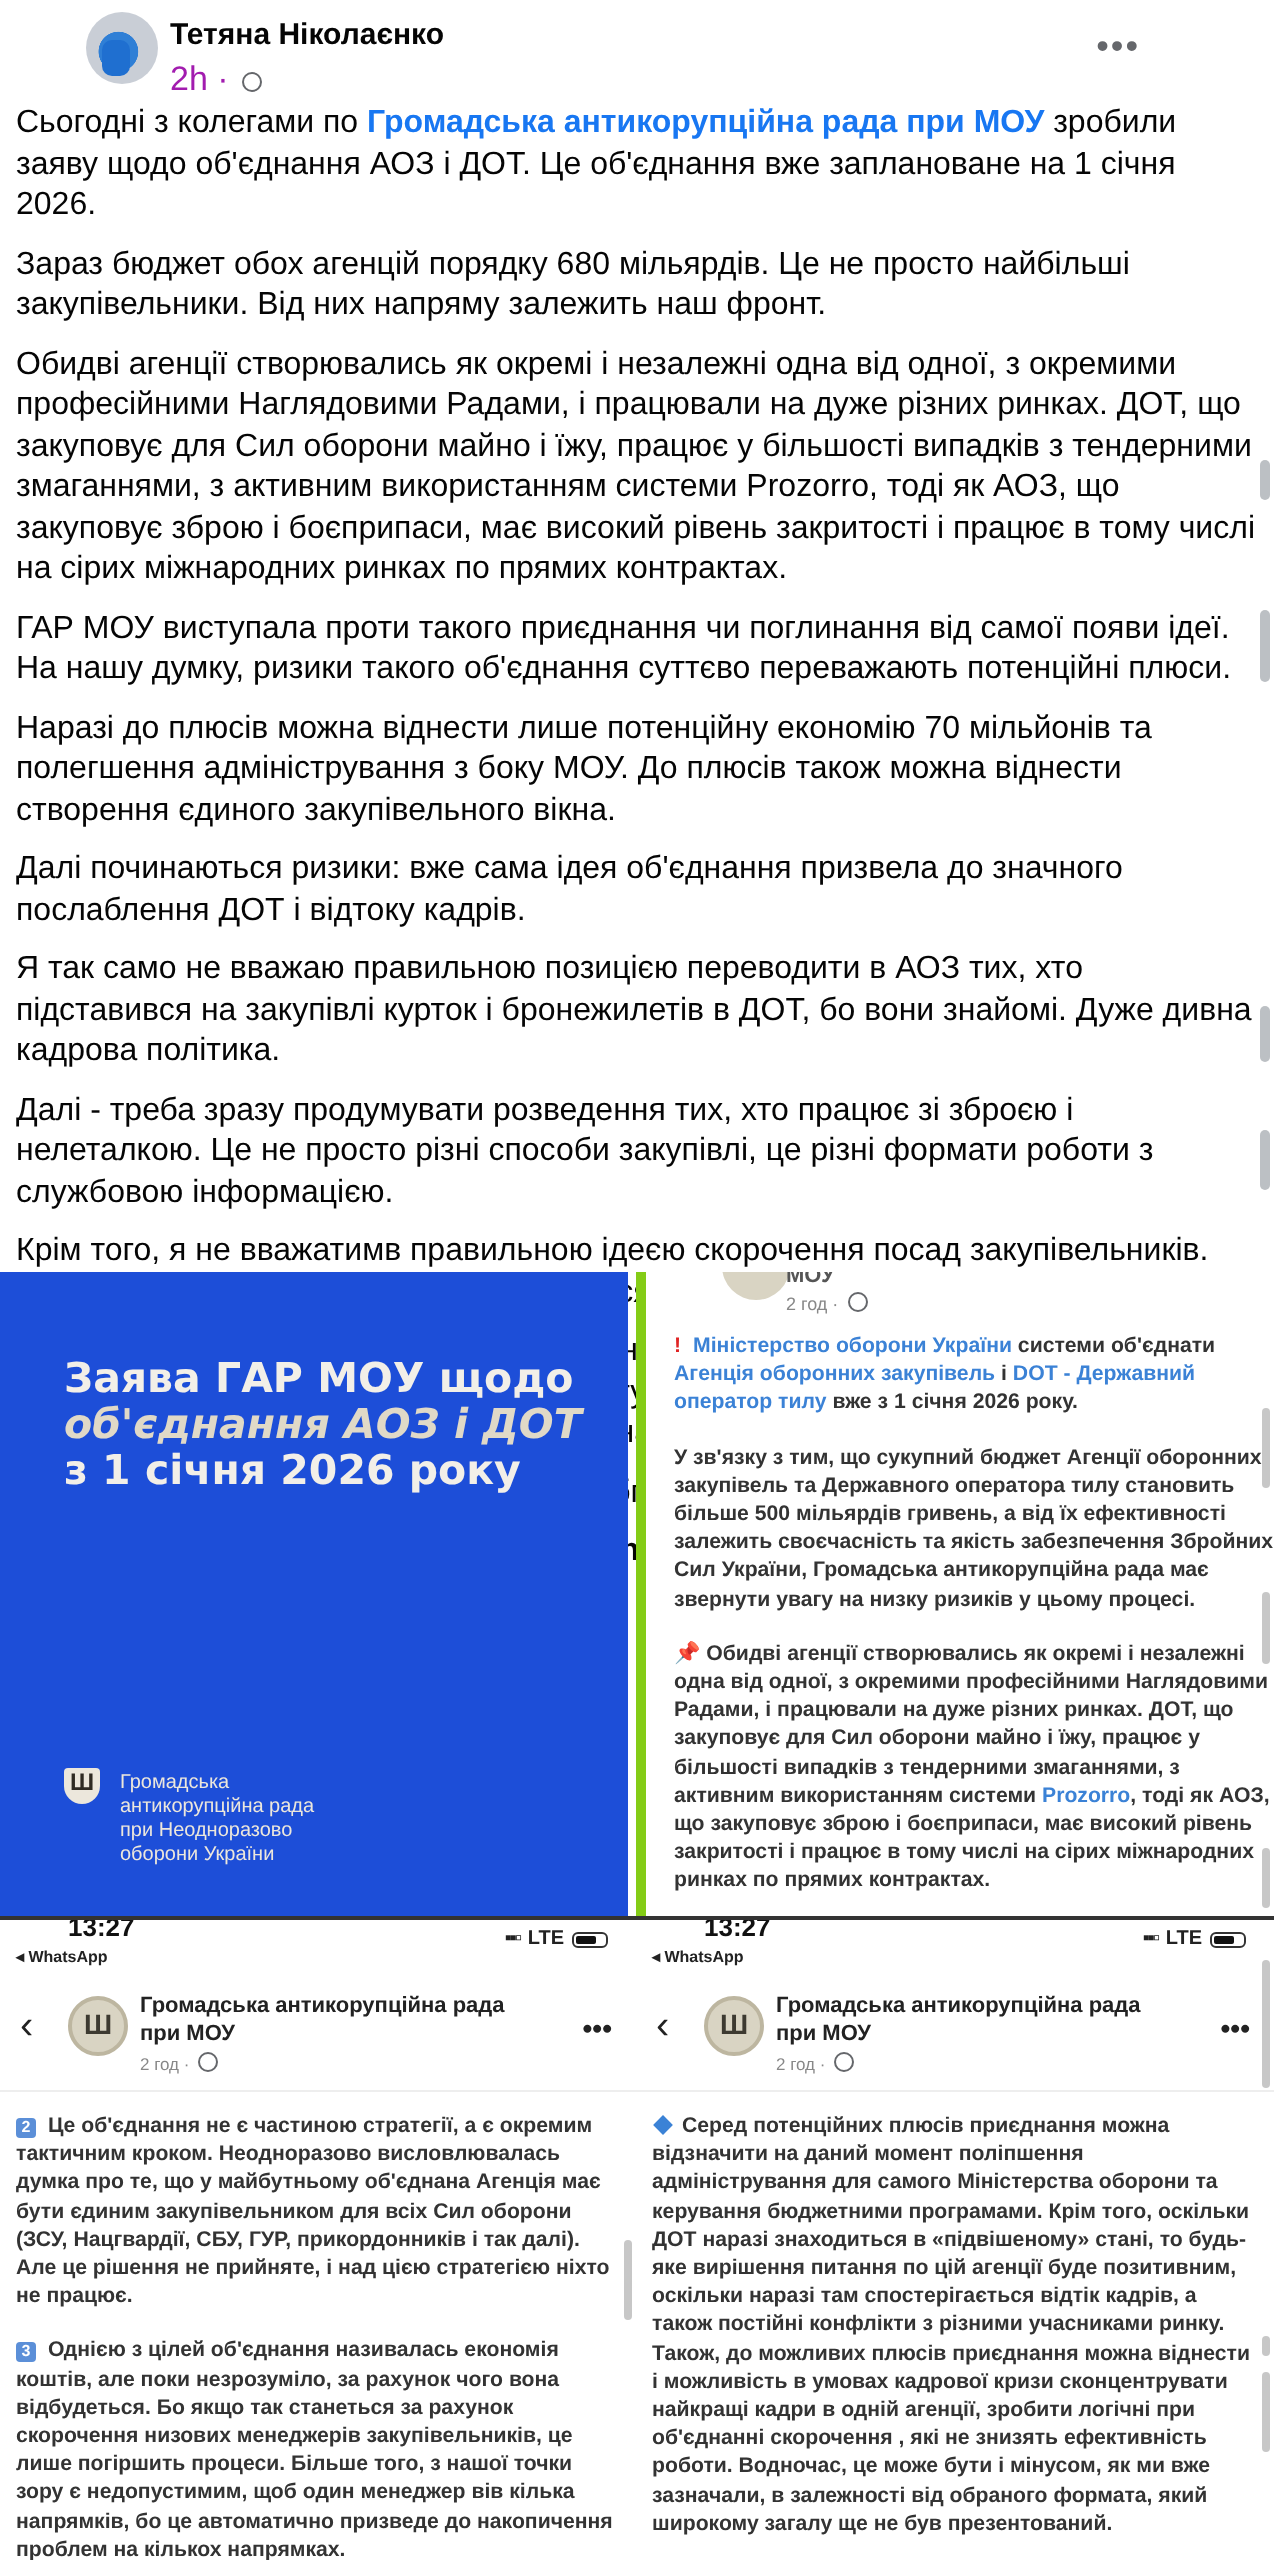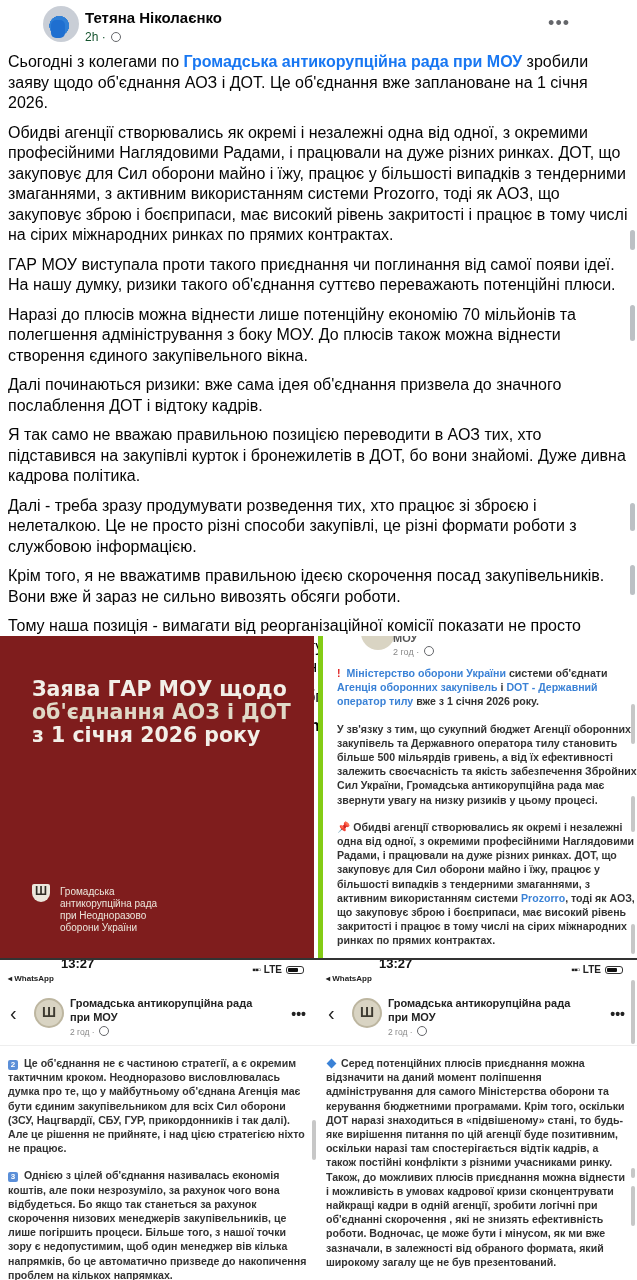--- a/index.html
+++ b/index.html
@@ -1,49 +1,49 @@
 <!DOCTYPE html>
 <html><head>
 <meta charset="utf-8">
 <style>
   * { box-sizing: border-box; margin: 0; padding: 0; }
   body { width: 637px; height: 1280px; background: #fff; font-family: "Liberation Sans", sans-serif; color: #050505; overflow: hidden; position: relative; }
   .header { position: absolute; left: 0; top: 0; width: 554px; height: 52px; margin-left: 32px; }
   .avatar { position: absolute; left: 11px; top: 6px; width: 36px; height: 36px; border-radius: 50%; background: radial-gradient(circle at 45% 55%, #2f7fd6 0 35%, #c9ced6 36% 100%); overflow: hidden; }
   .avatar::after { content: ""; position: absolute; left: 8px; top: 14px; width: 14px; height: 18px; background: #1f6fd0; border-radius: 5px; }
   .author { position: absolute; left: 53px; top: 9px; font-size: 15px; font-weight: bold; color: #050505; }
-  .meta { position: absolute; left: 53px; top: 30px; font-size: 12px; color: #14532d; }
+  .meta { position: absolute; left: 53px; top: 30px; font-size: 17px; color: #a21caf; }
   .globe { display: inline-block; width: 10px; height: 10px; border: 1.5px solid #65676b; border-radius: 50%; vertical-align: -1px; margin-left: 2px; }
   .more { position: absolute; right: 16px; top: 18px; font-size: 18px; color: #65676b; letter-spacing: 1px; line-height: 10px; }
   .body { position: absolute; left: 8px; top: 52px; width: 620px; font-size: 16px; line-height: 20.5px; color: #050505; }
   .body p { margin-bottom: 9px; }
   .link { color: #1877f2; font-weight: bold; }
   .bold { font-weight: bold; }
   .scroll { position: absolute; right: 2px; width: 5px; background: #bcc0c4; border-radius: 3px; }
   .grid { position: absolute; left: 0; top: 636px; width: 637px; height: 644px; }
   .tile { position: absolute; overflow: hidden; }
-  .t1 { left: 0; top: 0; width: 314px; height: 322px; background: #7f1d1d; }
+  .t1 { left: 0; top: 0; width: 314px; height: 322px; background: #1d4ed8; }
   .t1 .title { position: absolute; left: 32px; top: 42px; font-size: 20.5px; font-weight: bold; line-height: 23px; color: #f2efe8; font-family: "DejaVu Sans", sans-serif; }
   .t1 .title span { display: block; }
-  .t1 .title .l2 { color: #e0d9c7; }
+  .t1 .title .l2 { color: #e0d9c7; font-style: italic; }
   .t1 .logo { position: absolute; left: 32px; top: 248px; width: 18px; height: 18px; background: #ece7dc; border-radius: 2px 2px 9px 9px; }
   .t1 .logo::after { content: "Ш"; position: absolute; left: 3px; top: 0; font-size: 12px; font-weight: bold; color: #2f2b24; }
   .t1 .org { position: absolute; left: 60px; top: 250px; font-size: 10px; line-height: 12px; color: #ece7dc; }
   .t2 { left: 318px; top: 0; width: 319px; height: 322px; background: #fff; border-left: 5px solid #84cc16; }
   .t3 { left: 0; top: 322px; width: 318px; height: 322px; background: #fff; border-top: 2px solid #333; }
   .t4 { left: 318px; top: 322px; width: 319px; height: 322px; background: #fff; border-top: 2px solid #333; }
   .mtext { font-size: 10.6px; line-height: 14.2px; color: #333; font-weight: bold; }
   .mtext p { margin-bottom: 13px; }
   .mlink { color: #3b82d6; }
   .t2 .mhead { position: absolute; left: 70px; top: -4px; font-size: 11px; font-weight: bold; color: #555; }
   .t2 .mmeta { position: absolute; left: 70px; top: 10px; font-size: 9px; color: #888; }
   .t2 .mavatar { position: absolute; left: 38px; top: -20px; width: 34px; height: 34px; border-radius: 50%; background: #d9d4c3; }
   .t2 .mtext { position: absolute; left: 14px; top: 30px; width: 300px; }
   .status { position: absolute; top: 0; left: 0; width: 100%; height: 34px; }
-  .time { position: absolute; left: 34px; top: -4px; font-size: 13px; font-weight: bold; color: #111; margin-left: 27px; }
+  .time { position: absolute; left: 34px; top: -4px; font-size: 13px; font-weight: bold; color: #111; }
   .wa { position: absolute; left: 8px; top: 14px; font-size: 8px; font-weight: bold; color: #222; }
   .signal { position: absolute; right: 58px; top: 4px; font-size: 10px; font-weight: bold; color: #222; letter-spacing: -1px; }
   .lte { position: absolute; right: 36px; top: 4px; font-size: 10px; font-weight: bold; color: #222; }
   .battery { position: absolute; right: 14px; top: 6px; width: 18px; height: 8px; border: 1px solid #333; border-radius: 3px; }
   .battery::after { content: ""; position: absolute; left: 1px; top: 1px; width: 10px; height: 4px; background: #111; border-radius: 1px; }
   .nav { position: absolute; top: 34px; left: 0; width: 100%; height: 52px; border-bottom: 1px solid #eee; }
   .back { position: absolute; left: 10px; top: 8px; font-size: 20px; color: #222; }
   .navavatar { position: absolute; left: 34px; top: 4px; width: 30px; height: 30px; border-radius: 50%; background: #d9d4c3; border: 2px solid #bdb6a0; }
   .navavatar::after { content: "Ш"; position: absolute; left: 6px; top: 4px; font-size: 14px; font-weight: bold; color: #3d3a31; }
   .navtitle { position: absolute; left: 70px; top: 2px; width: 200px; font-size: 11px; font-weight: bold; line-height: 14px; color: #222; }
@@ -65,20 +65,21 @@
   <div class="meta">
     <span>2h</span>
     <span>·</span>
     <span class="globe"></span>
   </div>
   <div class="more">•••</div>
 </div>
 
 <div class="body">
   <p><span>Сьогодні з колегами по </span><span class="link">Громадська антикорупційна рада при МОУ</span><span> зробили заяву щодо об'єднання АОЗ і ДОТ. Це об'єднання вже заплановане на 1 січня 2026.</span></p>
+  <p>Зараз бюджет обох агенцій порядку 680 мільярдів. Це не просто найбільші закупівельники. Від них напряму залежить наш фронт.</p>
   <p>Обидві агенції створювались як окремі і незалежні одна від одної, з окремими професійними Наглядовими Радами, і працювали на дуже різних ринках. ДОТ, що закуповує для Сил оборони майно і їжу, працює у більшості випадків з тендерними змаганнями, з активним використанням системи Prozorro, тоді як АОЗ, що закуповує зброю і боєприпаси, має високий рівень закритості і працює в тому числі на сірих міжнародних ринках по прямих контрактах.</p>
   <p>ГАР МОУ виступала проти такого приєднання чи поглинання від самої появи ідеї. На нашу думку, ризики такого об'єднання суттєво переважають потенційні плюси.</p>
   <p>Наразі до плюсів можна віднести лише потенційну економію 70 мільйонів та полегшення адміністрування з боку МОУ. До плюсів також можна віднести створення єдиного закупівельного вікна.</p>
   <p>Далі починаються ризики: вже сама ідея об'єднання призвела до значного послаблення ДОТ і відтоку кадрів.</p>
   <p> Я так само не вважаю правильною позицією переводити в АОЗ тих, хто підставився на закупівлі курток і бронежилетів в ДОТ, бо вони знайомі. Дуже дивна кадрова політика.</p>
   <p>Далі - треба зразу продумувати розведення тих, хто працює зі зброєю і нелеталкою. Це не просто різні способи закупівлі, це різні формати роботи з службовою інформацією.</p>
   <p>Крім того, я не вважатимв правильною ідеєю скорочення посад закупівельників. Вони вже й зараз не сильно вивозять обсяги роботи.</p>
   <p>Тому наша позиція - вимагати від реорганізаційної комісії показати не просто таймлайн дій (я вже таке бачила по пілоту в харчуванні), а реальні кроки об'єднання, штатку агенції і скільки піде на кадрові ротації та адаптацію.</p>
   <p>Щоб ми знову з пісними обличчями не обговорювали чергові проблеми.</p>
   <p><span>Заява ГАР: </span><span class="bold">https://www.facebook.com/share/p/1CwaJXHUGH/?mibextid=wwXIfr</span></p>

